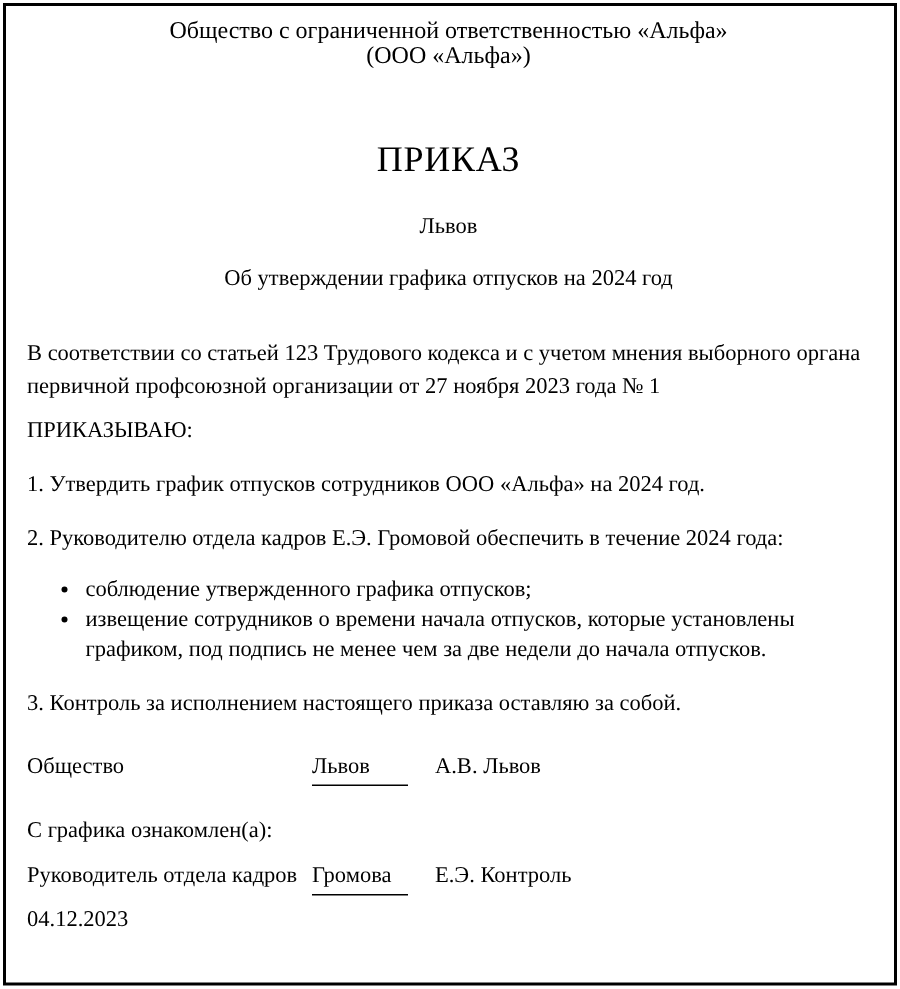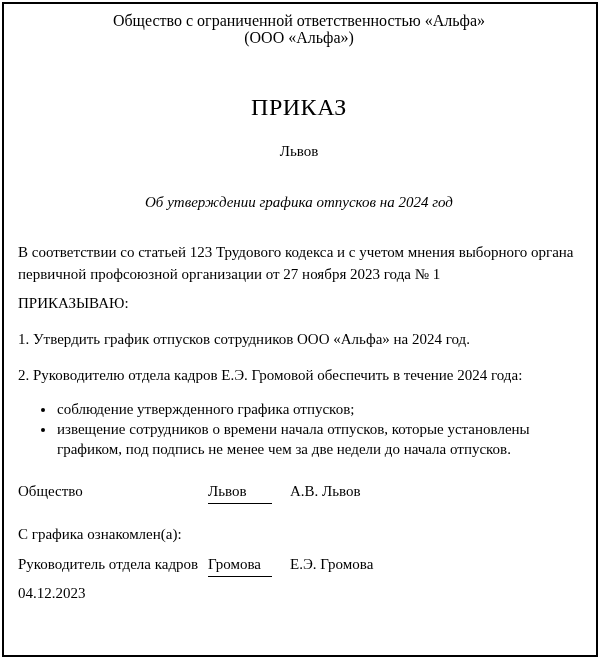--- a/index.html
+++ b/index.html
@@ -35,21 +35,21 @@
   }
   .date-line { margin-top: 18px; line-height: 22px; }
   .u {
     border-bottom: 1.5px solid #000000;
     padding-bottom: 2px;
   }
   .date-u { padding-left: 2px; padding-right: 8px; }
   .no-sign { margin-left: 9px; }
   .num-u { margin-left: 10px; padding-left: 7px; padding-right: 8px; }
   .city { margin-top: 25px; line-height: 19px; }
-  .subject { margin-top: 32px; line-height: 19px; font-style: italic; }
+  .subject { margin-top: 16px; line-height: 19px; }
   .preamble { margin: 29px 0 0 0; line-height: 22px; }
   .resolution { margin-top: 9px; line-height: 19px; }
   .item { margin: 17px 0 0 0; line-height: 19px; }
   ul.bullets {
     margin: 14px 0 0 0;
     padding-left: 38px;
     line-height: 20px;
   }
   ul.bullets li { padding-left: 1px; margin: 0; }
   .sig-row {
@@ -90,30 +90,31 @@
   <div class="resolution">ПРИКАЗЫВАЮ:</div>
 
   <p class="item">1. Утвердить график отпусков сотрудников ООО «Альфа» на 2024 год.</p>
   <p class="item">2. Руководителю отдела кадров Е.Э. Громовой обеспечить в течение 2024 года:</p>
 
   <ul class="bullets">
     <li>соблюдение утвержденного графика отпусков;</li>
     <li>извещение сотрудников о времени начала отпусков, которые установлены графиком, под подпись не менее чем за две недели до начала отпусков.</li>
   </ul>
 
+  <p class="item">3. Контроль за исполнением настоящего приказа оставляю за собой.</p>
 
   <div class="sig-row">
     <span class="sig-title">Общество</span>
     <span class="sig-line">Львов</span>
     <span class="sig-name">А.В. Львов</span>
   </div>
 
   <div class="ack">С графика ознакомлен(а):</div>
 
   <div class="sig-row hr-row">
     <span class="sig-title">Руководитель отдела кадров</span>
     <span class="sig-line">Громова</span>
-    <span class="sig-name">Е.Э. Громова</span>
+    <span class="sig-name">Е.Э. Контроль</span>
   </div>
 
   <div class="ack-date">04.12.2023</div>
 
 </div>
 
 </body></html>

